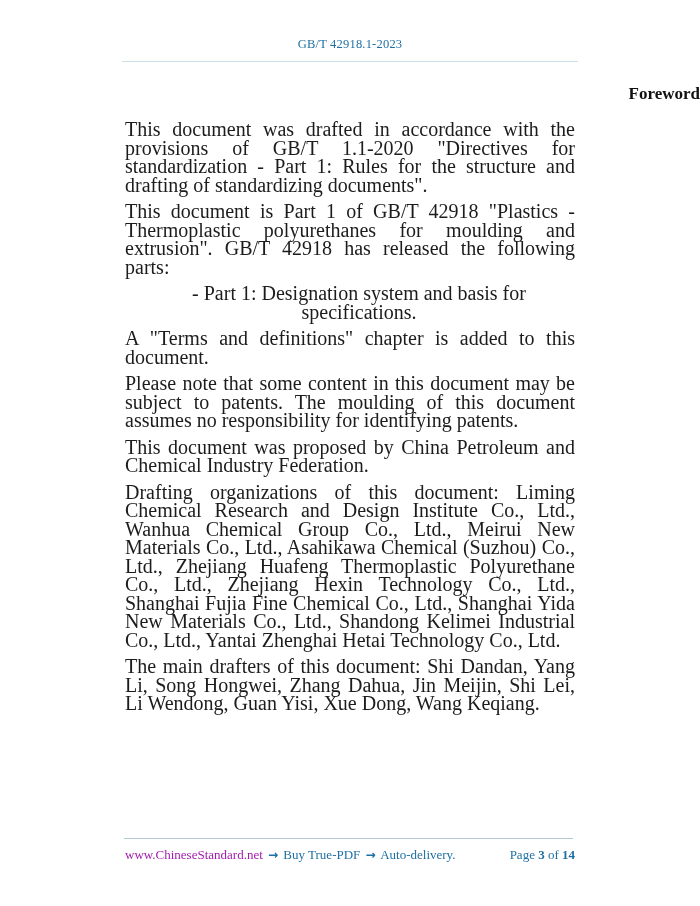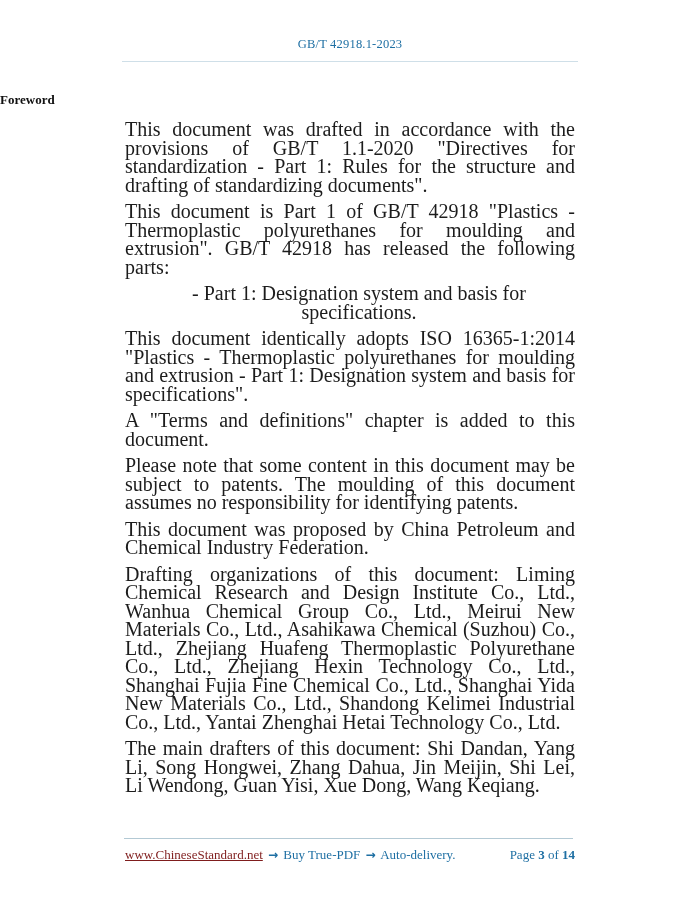--- a/index.html
+++ b/index.html
@@ -18,22 +18,22 @@
     font-size: 12.5px; letter-spacing: 0.2px;
     color: #1e6fa3;
   }
   .header-rule {
     position: absolute; top: 61px; left: 122px; width: 456px; height: 0;
     border-top: 1px solid #cfdfe8;
   }
 
   .page-title {
     position: absolute; top: 84px; left: 0; width: 700px;
-    text-align: left;
-    font-size: 13px; font-weight: bold; color: #111111; margin-top: 8px;
+    text-align: right;
+    font-size: 17px; font-weight: bold; color: #111111;
   }
 
   .doc-body {
     position: absolute; top: 120px; left: 125px; width: 450px;
   }
   .para {
     margin: 0 0 8px 0;
     font-size: 20px; line-height: 18.5px;
     text-align: justify;
     color: #1c1c1c;
@@ -46,21 +46,21 @@
   .footer-rule {
     position: absolute; top: 838px; left: 124px; width: 449px; height: 0;
     border-top: 1px solid #b3c9d4;
   }
   .doc-footer {
     position: absolute; top: 847px; left: 125px; width: 450px;
     display: flex; justify-content: space-between; align-items: baseline;
     font-size: 13px; color: #1e6fa3;
   }
   .footer-left { white-space: nowrap; }
-  .footer-link { color: #7f1d1d; text-decoration: underline; cursor: pointer; }
+  .footer-link { color: #a21caf; cursor: pointer; }
   .arrow {
     font-family: "DejaVu Sans", sans-serif;
     font-weight: bold; font-size: 12px;
     padding: 0 2px;
   }
   .footer-right { white-space: nowrap; }
   .bold { font-weight: bold; }
 </style>
 </head>
 <body>
@@ -71,21 +71,20 @@
 
   <div class="header-rule"></div>
 
   <div class="page-title">Foreword</div>
 
   <div class="doc-body">
 
   <p class="para">This document was drafted in accordance with the provisions of GB/T 1.1-2020 "Directives for standardization - Part 1: Rules for the structure and drafting of standardizing documents".</p>
       <p class="para">This document is Part 1 of GB/T 42918 "Plastics - Thermoplastic polyurethanes for moulding and extrusion". GB/T 42918 has released the following parts:</p>
       <p class="para list-item">- Part 1: Designation system and basis for specifications.</p>
-      <p class="para">This document identically adopts ISO 16365-1:2014 "Plastics - Thermoplastic polyurethanes for moulding and extrusion - Part 1: Designation system and basis for specifications".</p>
       <p class="para">A "Terms and definitions" chapter is added to this document.</p>
       <p class="para">Please note that some content in this document may be subject to patents. The moulding of this document assumes no responsibility for identifying patents.</p>
       <p class="para">This document was proposed by China Petroleum and Chemical Industry Federation.</p>
       <p class="para">Drafting organizations of this document: Liming Chemical Research and Design Institute Co., Ltd., Wanhua Chemical Group Co., Ltd., Meirui New Materials Co., Ltd., Asahikawa Chemical (Suzhou) Co., Ltd., Zhejiang Huafeng Thermoplastic Polyurethane Co., Ltd., Zhejiang Hexin Technology Co., Ltd., Shanghai Fujia Fine Chemical Co., Ltd., Shanghai Yida New Materials Co., Ltd., Shandong Kelimei Industrial Co., Ltd., Yantai Zhenghai Hetai Technology Co., Ltd.</p>
       <p class="para">The main drafters of this document: Shi Dandan, Yang Li, Song Hongwei, Zhang Dahua, Jin Meijin, Shi Lei, Li Wendong, Guan Yisi, Xue Dong, Wang Keqiang.</p>
     </div>
 
   <div class="footer-rule"></div>
 
   <div class="doc-footer">

